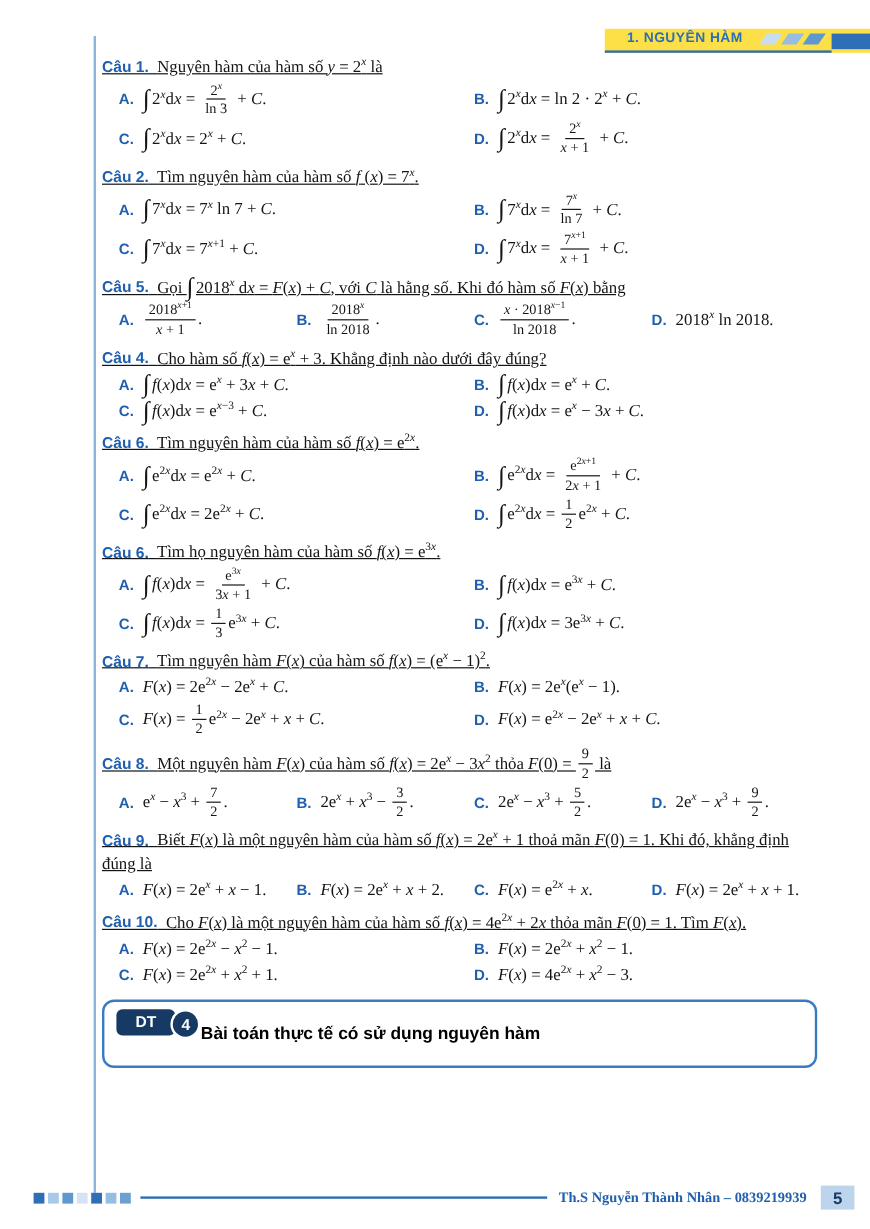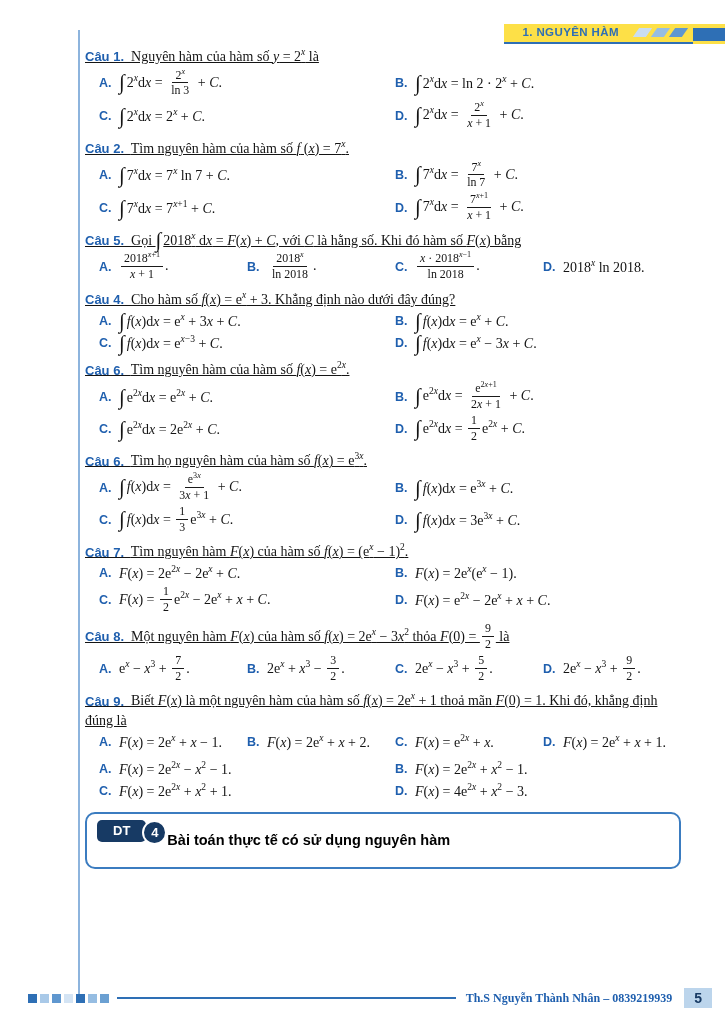--- a/index.html
+++ b/index.html
@@ -207,20 +207,21 @@
       <section class="question">
         <p class="stem"><span class="qlabel">Câu 9.</span>&nbsp; <span class="stem-text">Biết <i>F</i>(<i>x</i>) là một nguyên hàm của hàm số <i>f</i>(<i>x</i>) = 2e<sup><i>x</i></sup> + 1 thoả mãn <i>F</i>(0) = 1. Khi đó, khẳng định đúng là</span></p>
         <div class="options options-row">
           <div class="option"><span class="olabel">A.</span>&nbsp;<span class="omath"><i>F</i>(<i>x</i>) = 2e<sup><i>x</i></sup> + <i>x</i> − 1.</span></div>
           <div class="option"><span class="olabel">B.</span>&nbsp;<span class="omath"><i>F</i>(<i>x</i>) = 2e<sup><i>x</i></sup> + <i>x</i> + 2.</span></div>
           <div class="option"><span class="olabel">C.</span>&nbsp;<span class="omath"><i>F</i>(<i>x</i>) = e<sup>2<i>x</i></sup> + <i>x</i>.</span></div>
           <div class="option"><span class="olabel">D.</span>&nbsp;<span class="omath"><i>F</i>(<i>x</i>) = 2e<sup><i>x</i></sup> + <i>x</i> + 1.</span></div>
         </div>
       </section>
       <section class="question">
+        <p class="stem"><span class="qlabel">Câu 10.</span>&nbsp; <span class="stem-text">Cho <i>F</i>(<i>x</i>) là một nguyên hàm của hàm số <i>f</i>(<i>x</i>) = 4e<sup>2<i>x</i></sup> + 2<i>x</i> thỏa mãn <i>F</i>(0) = 1. Tìm <i>F</i>(<i>x</i>).</span></p>
         <div class="options options-grid">
           <div class="option"><span class="olabel">A.</span>&nbsp;<span class="omath"><i>F</i>(<i>x</i>) = 2e<sup>2<i>x</i></sup> − <i>x</i><sup>2</sup> − 1.</span></div>
           <div class="option"><span class="olabel">B.</span>&nbsp;<span class="omath"><i>F</i>(<i>x</i>) = 2e<sup>2<i>x</i></sup> + <i>x</i><sup>2</sup> − 1.</span></div>
           <div class="option"><span class="olabel">C.</span>&nbsp;<span class="omath"><i>F</i>(<i>x</i>) = 2e<sup>2<i>x</i></sup> + <i>x</i><sup>2</sup> + 1.</span></div>
           <div class="option"><span class="olabel">D.</span>&nbsp;<span class="omath"><i>F</i>(<i>x</i>) = 4e<sup>2<i>x</i></sup> + <i>x</i><sup>2</sup> − 3.</span></div>
         </div>
       </section>
     </div>
 
   <div class="dt-banner">

